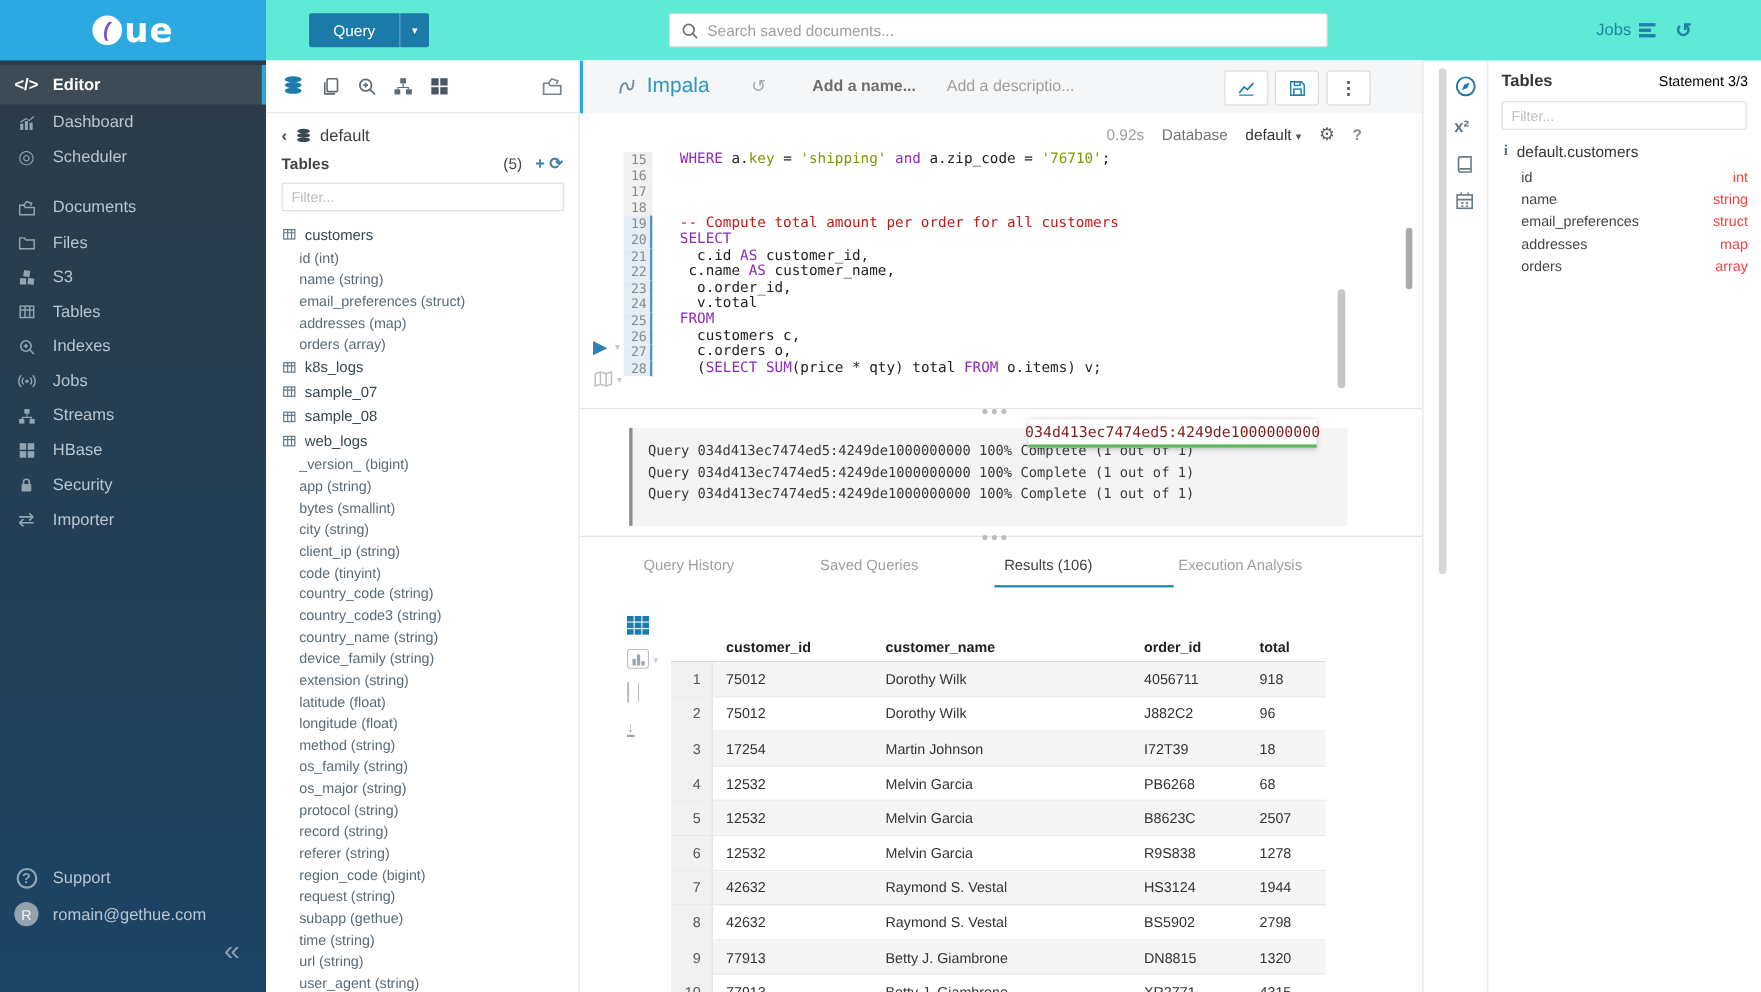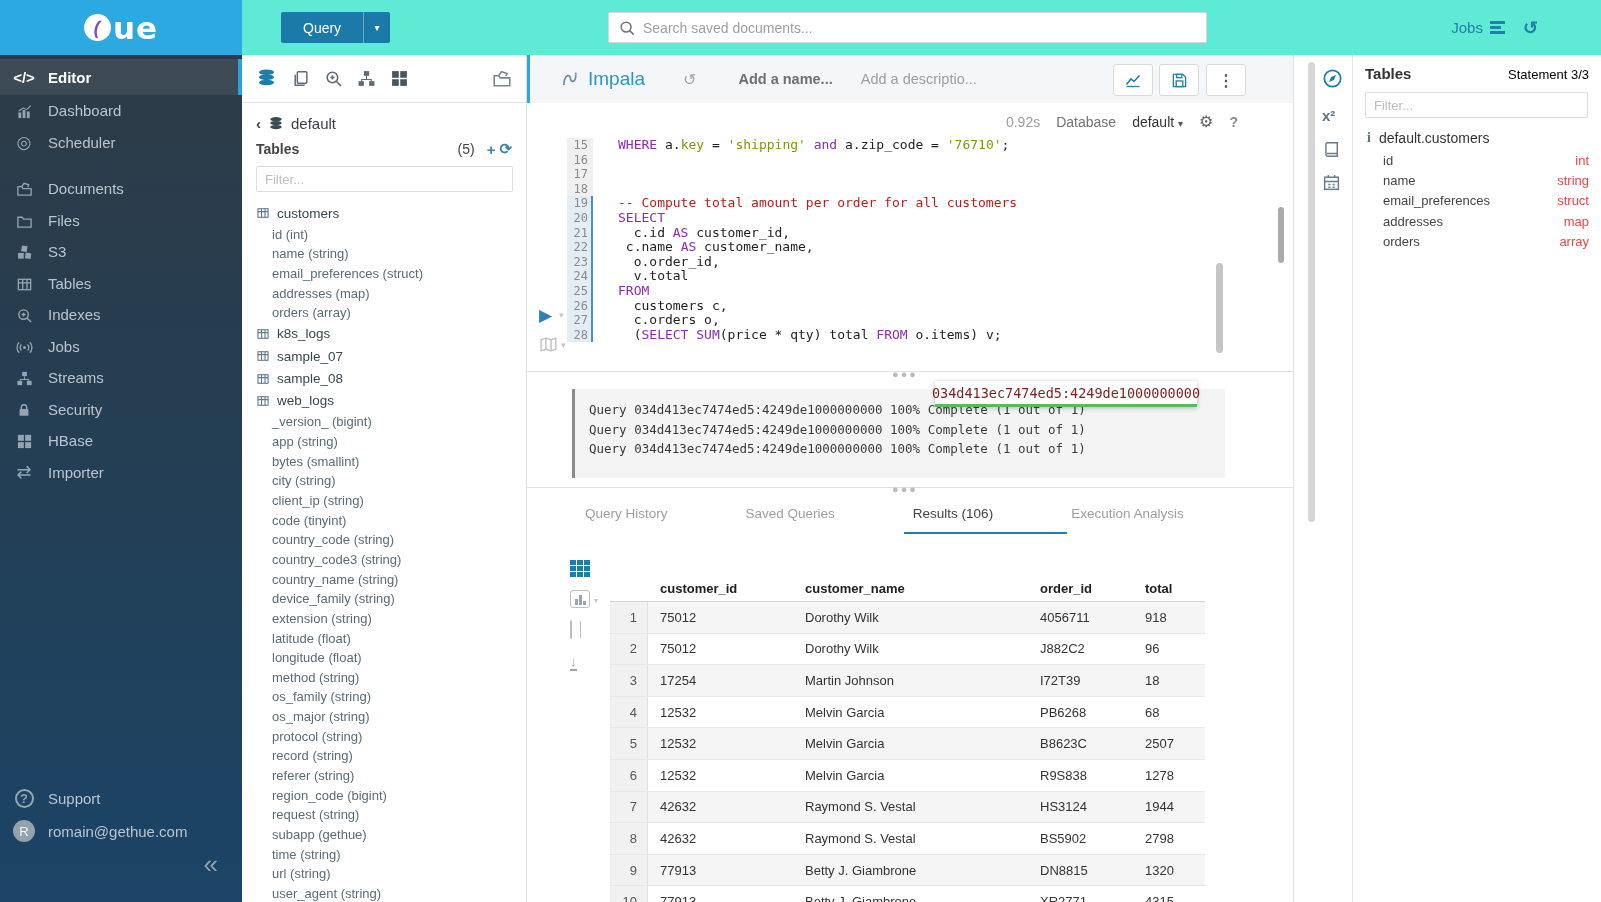--- a/index.html
+++ b/index.html
@@ -310,30 +310,30 @@
           </svg></span>
       <span>Jobs</span>
     </div>
     <div class="nav-item">
       <span class="nico"><svg class="ic" width="17" height="17">
             <use href="#i-sitemap"></use>
           </svg></span>
       <span>Streams</span>
     </div>
     <div class="nav-item">
+      <span class="nico"><svg class="ic" width="17" height="17">
+            <use href="#i-grid4"></use>
+          </svg></span>
+      <span>HBase</span>
+    </div>
+    <div class="nav-item">
       <span class="nico"><svg class="ic" width="16" height="16">
             <use href="#i-lock"></use>
           </svg></span>
       <span>Security</span>
-    </div>
-    <div class="nav-item">
-      <span class="nico"><svg class="ic" width="17" height="17">
-            <use href="#i-grid4"></use>
-          </svg></span>
-      <span>HBase</span>
     </div>
     <div class="nav-item">
       <span class="nico" style="font-size:18px">⇄</span>
       <span>Importer</span>
     </div>
   </div>
   <div id="nav-footer">
     <div class="nav-item" style="height:32px">
       <span class="nico"><span class="qcirc">?</span></span>
       <span>Support</span>

